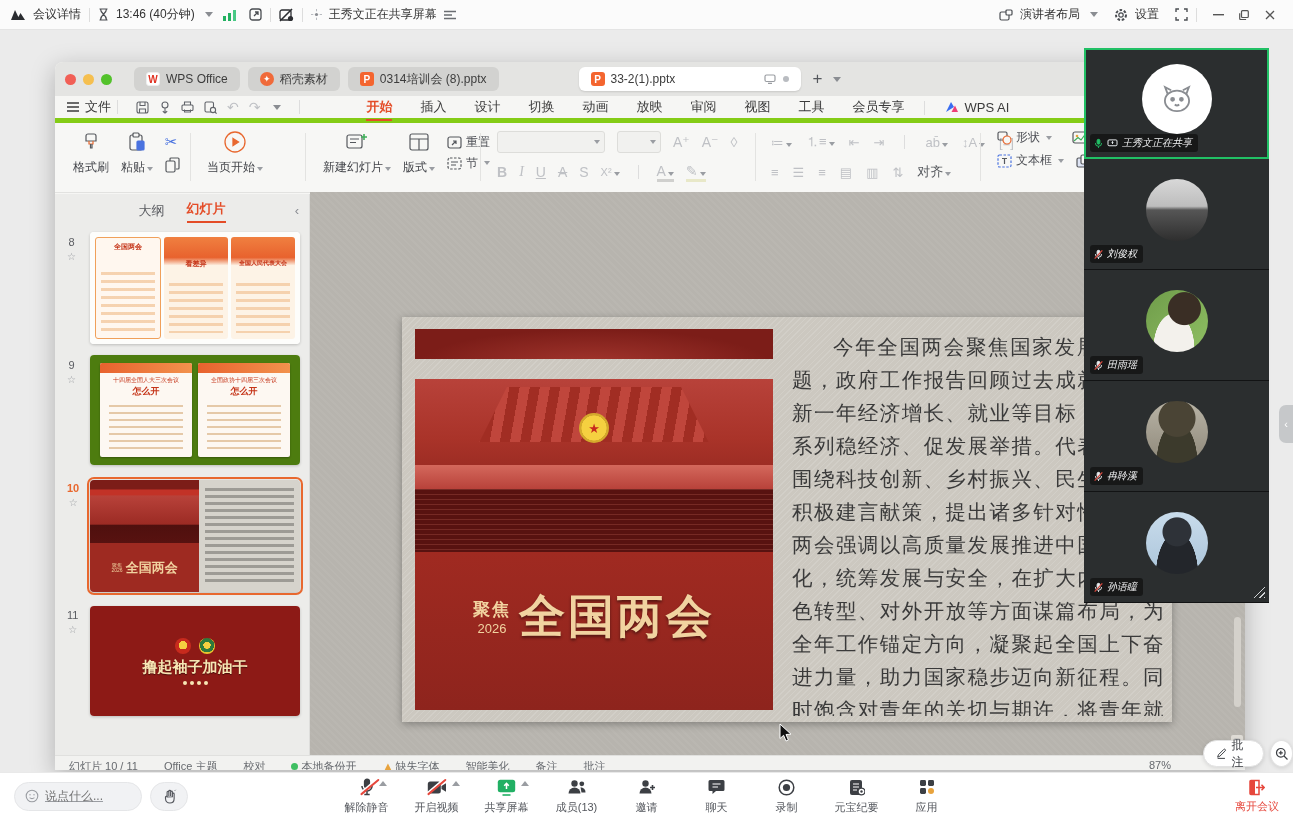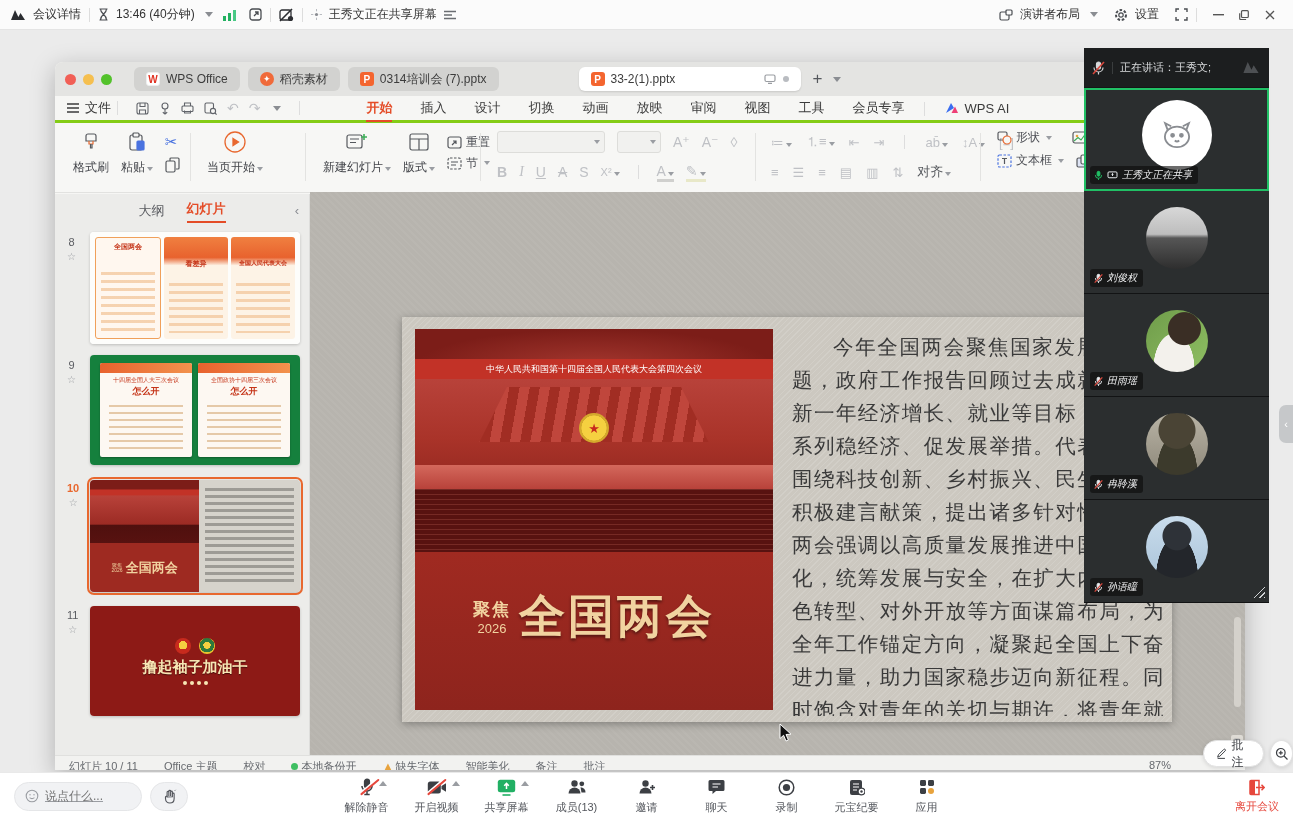--- a/index.html
+++ b/index.html
@@ -20,21 +20,21 @@
   #wps{left:55px;top:62px;width:1190px;height:708px;background:#f6f6f4;box-shadow:0 6px 24px rgba(0,0,0,.25);border-radius:8px 8px 0 0;z-index:1;overflow:hidden;}
   #wps-tabbar{height:34px;background:#e4e4e2;display:flex;align-items:center;padding:0 10px;gap:8px;}
   .lights{display:flex;gap:7px;margin-right:14px;}
   .light{width:11px;height:11px;border-radius:50%;}
   .wtab{height:24px;border-radius:6px;background:#d2d2d0;display:flex;align-items:center;gap:6px;padding:0 12px;font-size:12px;color:#3c3c3c;}
   .wtab.active{background:#fff;box-shadow:0 1px 2px rgba(0,0,0,.12);width:222px;}
   .ppt-ic{width:14px;height:14px;border-radius:3px;background:#f4652f;color:#fff;font-size:10px;font-weight:bold;display:flex;align-items:center;justify-content:center;}
   .wps-logo{width:14px;height:14px;border-radius:3px;background:#fff;border:1px solid #eee;color:#e03323;font-weight:bold;font-size:10px;display:flex;align-items:center;justify-content:center;}
   .rice-ic{width:14px;height:14px;border-radius:50%;background:#f06a3a;color:#fff;font-size:9px;display:flex;align-items:center;justify-content:center;}
 
-  #wps-menubar{height:27px;display:flex;align-items:center;background:#f6f6f4;padding:0 12px;font-size:13px;color:#3b3b3b;border-bottom:3px solid #84cc16;}
+  #wps-menubar{height:27px;display:flex;align-items:center;background:#f6f6f4;padding:0 12px;font-size:13px;color:#3b3b3b;border-bottom:5px solid #84cc16;}
   .qicons{display:flex;align-items:center;gap:10px;color:#61646a;font-size:13px;margin:0 12px;}
   .menu-item{padding:0 14px;height:27px;display:flex;align-items:center;justify-content:flex-end;}
   .menu-item.active{color:#e44c27;font-weight:bold;position:relative;}
   .menu-item.active::after{content:"";position:absolute;left:14px;right:14px;bottom:0;height:2px;background:#e44c27;}
   .vsep{width:1px;height:14px;background:#ddd;margin:0 6px;}
 
   #ribbon{height:70px;background:#f7f7f5;border-bottom:1px solid #e2e2e0;position:relative;font-size:12px;color:#4e5056;}
   .rgroup{position:absolute;top:6px;display:flex;gap:12px;}
   .rbtn{display:flex;flex-direction:column;align-items:center;gap:4px;font-size:12px;color:#43454a;}
   .rbtn .bi{height:26px;display:flex;align-items:center;justify-content:center;}
@@ -58,21 +58,21 @@
   .thumb.sel{outline:2px solid #e8682f;outline-offset:1px;}
   .star{color:#9a9da2;font-size:10px;}
 
   
   .t8{display:flex;gap:3px;padding:5px;background:#fdfdfb;height:100%;}
   .poster{flex:1;border-radius:3px;position:relative;overflow:hidden;font-size:7px;}
   .p-white{background:#fff7ef;border:1px solid #f0a05a;}
   .p-orange{background:linear-gradient(180deg,#f08040,#e8622e 20%,#fdf3e6 28%,#fdf3e6 100%);}
   .p-title{color:#c53418;font-weight:bold;text-align:center;margin-top:4px;white-space:nowrap;overflow:hidden;font-size:7px;}
   .p-lines{position:absolute;left:8%;right:8%;top:34%;bottom:6%;background:repeating-linear-gradient(180deg,#f3c9a0 0 3px,transparent 3px 8px);opacity:.8;}
-  .t9{display:flex;gap:6px;padding:8px 10px;background:#15803d;height:100%;}
+  .t9{display:flex;gap:6px;padding:8px 10px;background:#4d7c0f;height:100%;}
   .poster9{flex:1;background:#fdf8f2;border-radius:2px;position:relative;overflow:hidden;box-shadow:0 1px 2px rgba(0,0,0,.3);}
   .p9-top{height:10px;background:linear-gradient(90deg,#e8622e,#f2924d);}
   .p9-t1{color:#c53418;font-size:6px;text-align:center;margin-top:3px;white-space:nowrap;}
   .p9-t2{color:#c53418;font-size:9px;font-weight:bold;text-align:center;}
   .p9-lines{position:absolute;left:10%;right:10%;top:45%;bottom:8%;background:repeating-linear-gradient(180deg,#e5c9a8 0 2px,transparent 2px 7px);}
   .t10{display:flex;height:100%;background:#cfccc5;}
   .t10-left{width:52%;display:flex;flex-direction:column;}
   .t10-photo{flex:1.3;background:linear-gradient(180deg,#7c1d18 14%,#c23227 16%,#c23227 24%,#b8423a 25%,#9c2b24 70%,#4f100e 72%,#581210 100%);position:relative;}
   .t10-band{flex:1;background:#9e2a21;display:flex;align-items:center;justify-content:center;gap:3px;}
   .t10-focus{color:#f1d3a0;font-size:5px;line-height:5px;text-align:center;}
@@ -260,21 +260,21 @@
     <div class="wtab">
       <span class="wps-logo">W</span>
       <span>WPS Office</span>
     </div>
     <div class="wtab">
       <span class="rice-ic">✦</span>
       <span>稻壳素材</span>
     </div>
     <div class="wtab">
       <span class="ppt-ic">P</span>
-      <span>0314培训会 (7).pptx</span>
+      <span>0314培训会 (8).pptx</span>
     </div>
     <div class="wtab active" style="margin-left:72px">
       <span class="ppt-ic">P</span>
       <span>33-2(1).pptx</span>
       <span style="margin-left:auto;display:flex;align-items:center;gap:7px">
         <svg width="12" height="10" viewBox="0 0 12 10" fill="none" stroke="#9a9da2" stroke-width="1.2">
             <rect x="1" y="1" width="10" height="6.5" rx="1.5"></rect>
             <path d="M4 9.3h4"></path>
           </svg>
         <span style="width:6px;height:6px;border-radius:50%;background:#b9bcc1"></span>
@@ -621,23 +621,20 @@
           </div>
       </div>
     </div>
 
   </div>
 
   <div id="canvas">
     <div id="slide">
       <div id="hall">
         <div class="hall-ceiling"></div>
-        <div class="hall-banner">
-            <span>中华人民共和国第十四届全国人民代表大会第四次会议</span>
-          </div>
         <div class="hall-stage">
           <div class="hall-flags"></div>
           <div class="hall-emblem">★</div>
           <div class="hall-dais"></div>
         </div>
         <div class="hall-audience"></div>
       </div>
       <div id="redband">
         <span class="focus-col">
           <span class="focus-zh">聚焦</span>
@@ -658,36 +655,20 @@
     <span><span class="st-dot"></span><span>本地备份开</span></span>
     <span><span class="st-warn">▲</span><span>缺失字体</span></span>
     <span>智能美化</span>
     <span>备注</span>
     <span>批注</span>
     <span style="margin-left:auto;margin-right:60px">87%</span>
   </div>
 </div>
 
 <div id="panel" class="abs">
-  <div id="panel-head">
-    <span style="position:relative">
-      <svg width="13" height="14" viewBox="0 0 13 14" fill="none" stroke="#d8dadc" stroke-width="1.2">
-          <rect x="4.5" y="1" width="4" height="7" rx="2" fill="#d8dadc"></rect>
-          <path d="M2 6.5a4.5 4.5 0 0 0 9 0M6.5 11v2.4"></path>
-          <path d="M1 13 L12 1" stroke="#d8473c" stroke-width="1.6"></path>
-        </svg>
-      </span>
-    <span class="ph-sep"></span>
-    <span>正在讲话：王秀文;</span>
-    <span class="tm-logo">
-      <svg width="20" height="13" viewBox="0 0 16 12">
-          <path d="M1 11 L5 1 L8.4 8 L10.5 4 L15 11 Z" fill="#8a8d92"></path>
-        </svg>
-      </span>
-  </div>
 
   <div class="tile speaking">
     <div class="avatar av-cat">
       <svg width="44" height="44" viewBox="0 0 24 24" fill="none" stroke="#8a8d92" stroke-width="1">
         <path d="M7 9.5 L5.5 5.5 L8.8 7.2 M17 9.5 L18.5 5.5 L15.2 7.2"></path>
         <ellipse cx="12" cy="13" rx="6.6" ry="5.6"></ellipse>
         <circle cx="9.6" cy="12.2" r="0.8" fill="#8a8d92"></circle>
           <circle cx="14.4" cy="12.2" r="0.8" fill="#8a8d92"></circle>
         <path d="M10.8 15 q1.2 1.1 2.4 0"></path>
       </svg>

